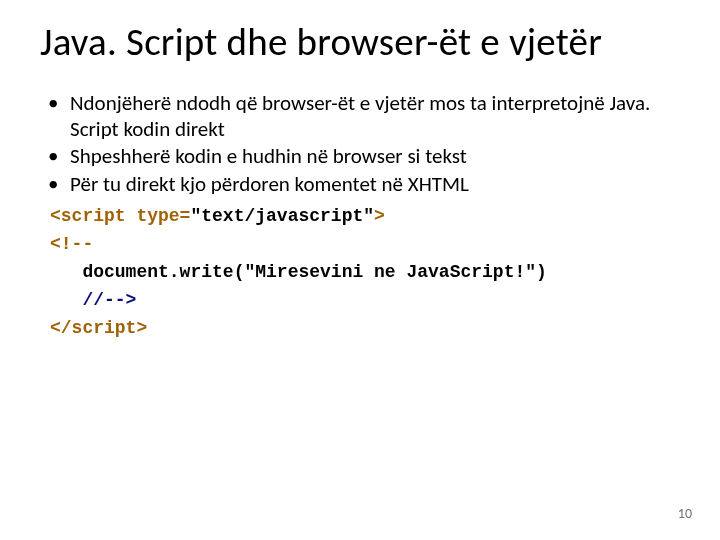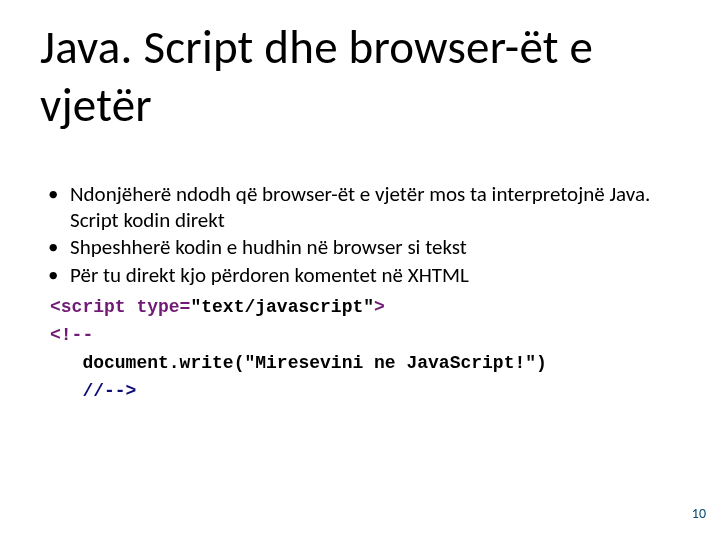--- a/index.html
+++ b/index.html
@@ -9,23 +9,23 @@
     background: #ffffff;
     font-family: Calibri, "Segoe UI", Arial, sans-serif;
     color: #000;
     position: relative;
     overflow: hidden;
   }
   .slide {
     padding: 18px 40px 0 40px;
   }
   .title {
-    font-size: 47px;
+    font-size: 39px;
     font-weight: 400;
-    margin-bottom: 48px;
+    margin-bottom: 26px;
     letter-spacing: 0.2px;
   }
   .bullets {
     list-style: none;
     font-size: 21px;
     line-height: 1.22;
     margin-left: 4px;
     margin-bottom: 6px;
   }
   .bullets li {
@@ -41,46 +41,47 @@
     font-size: 21px;
   }
   .code-block {
     margin-left: 10px;
     font-family: "Courier New", monospace;
     font-size: 18px;
     line-height: 1.55;
     font-weight: bold;
   }
   .code-line { white-space: pre; }
-  .c-red { color: #701a75; }
+  .c-red { color: #a16207; }
   .c-black { color: #000; }
   .c-navy { color: #0b0b7a; }
   .page-number {
     position: absolute;
     bottom: 18px;
-    right: 14px;
+    right: 28px;
     font-size: 14px;
-    color: #0c4a6e;
+    color: #737373;
   }
 </style>
 </head>
 <body>
 
 <div class="slide">
 
   <h1 class="title">Java. Script dhe browser-ët e vjetër</h1>
 
   <ul class="bullets">
     <li>Ndonjëherë ndodh që browser-ët e vjetër mos ta interpretojnë Java. Script kodin direkt</li>
     <li>Shpeshherë kodin e hudhin në browser si tekst</li>
     <li>Për tu direkt kjo përdoren komentet në XHTML</li>
   </ul>
 
   <div class="code-block">
     <div class="code-line"><span class="c-red">&lt;script type=</span><span class="c-black">"text/javascript"</span><span class="c-red">&gt;</span></div>
     <div class="code-line c-red">&lt;!--</div>
     <div class="code-line c-black">   document.write("Miresevini ne JavaScript!")</div>
     <div class="code-line c-navy">   //--&gt;</div>
+    <div class="code-line c-red">&lt;/script&gt;</div>
   </div>
 
 </div>
 
 <div class="page-number">10</div>
 
 </body></html>

